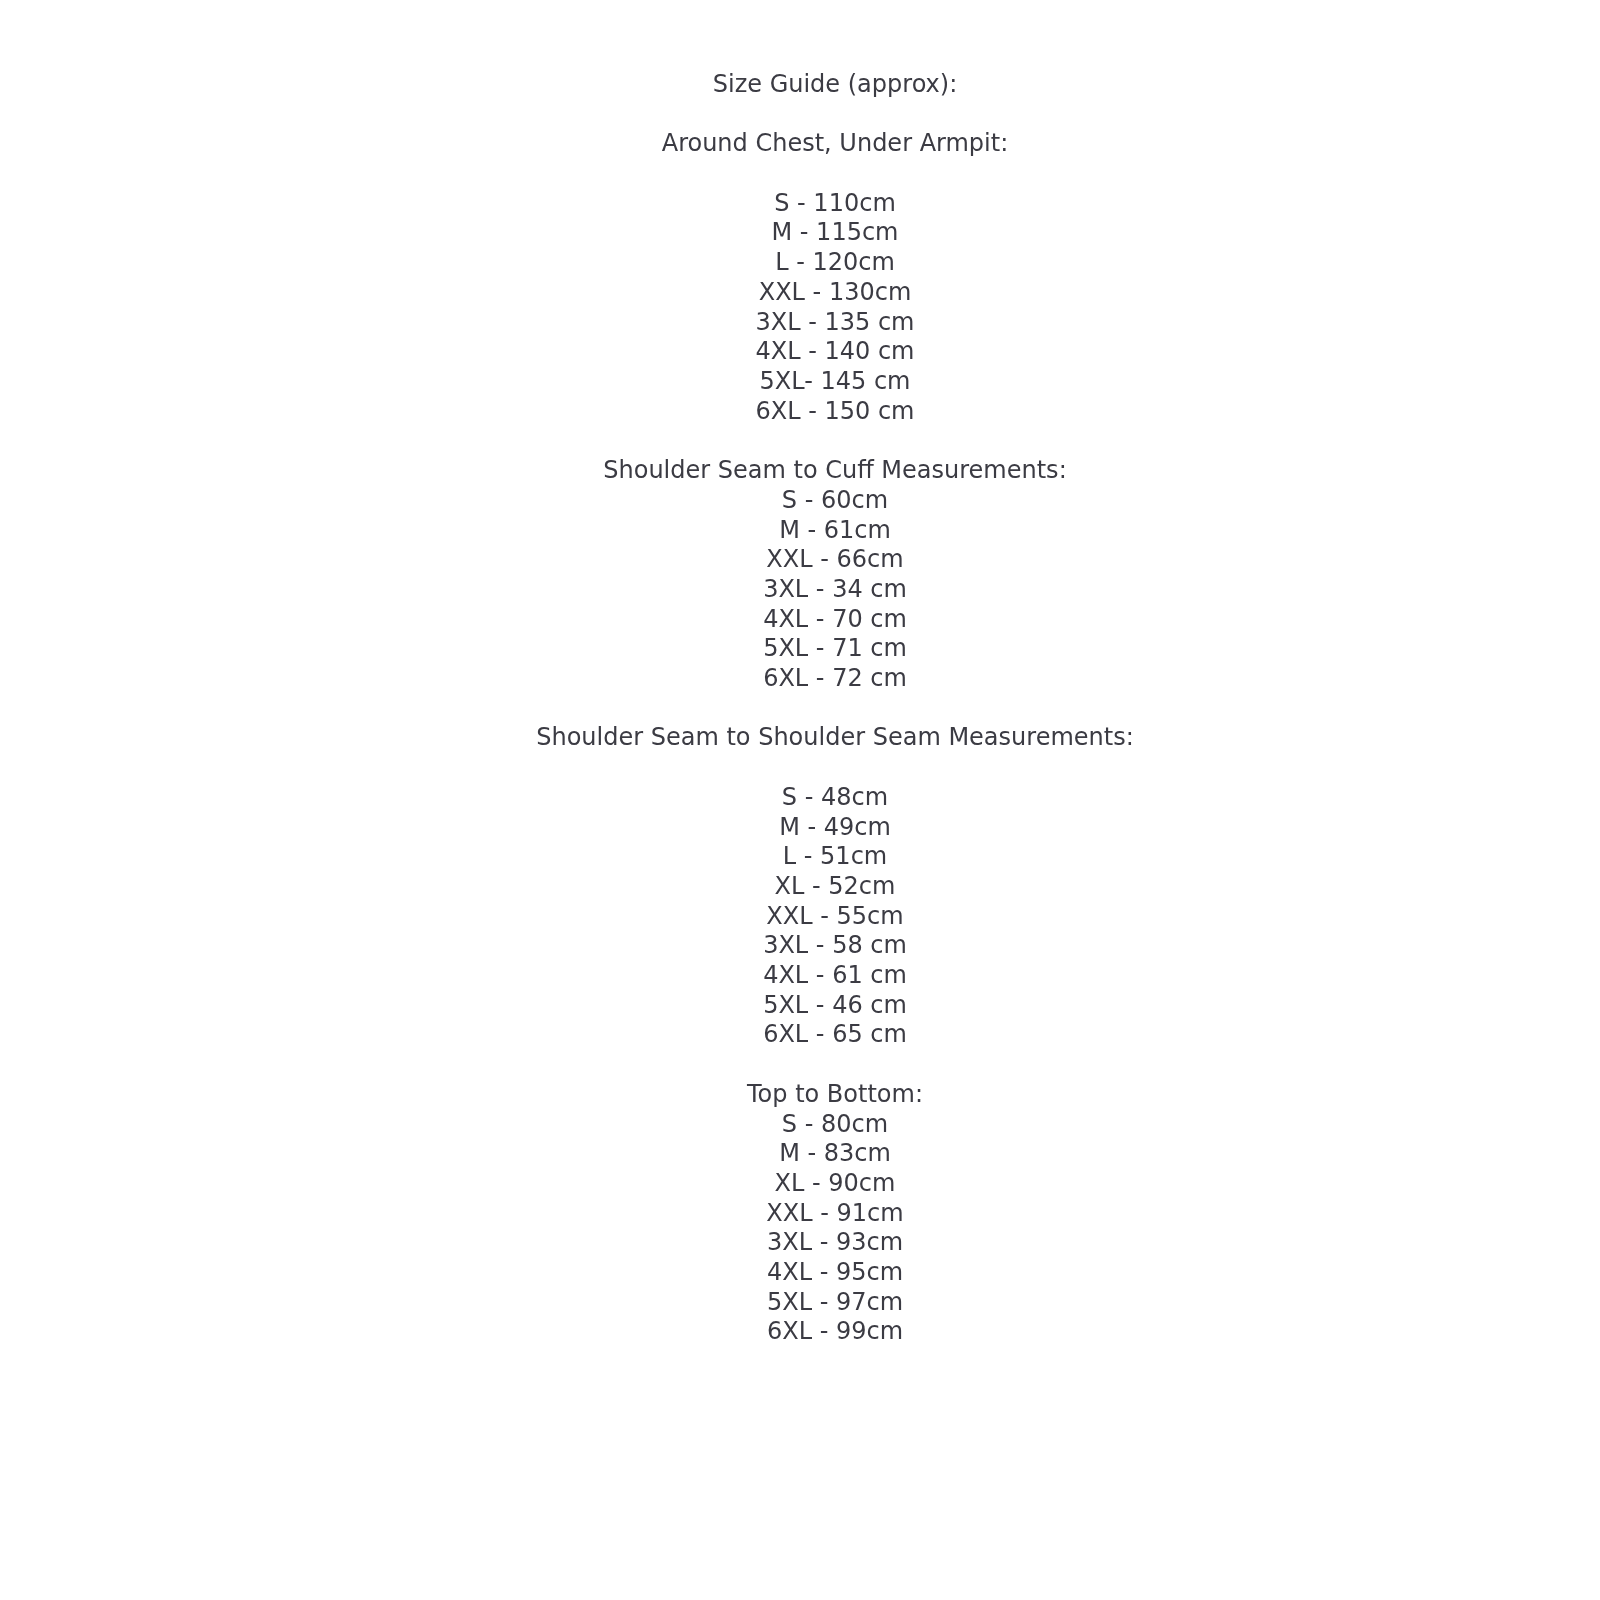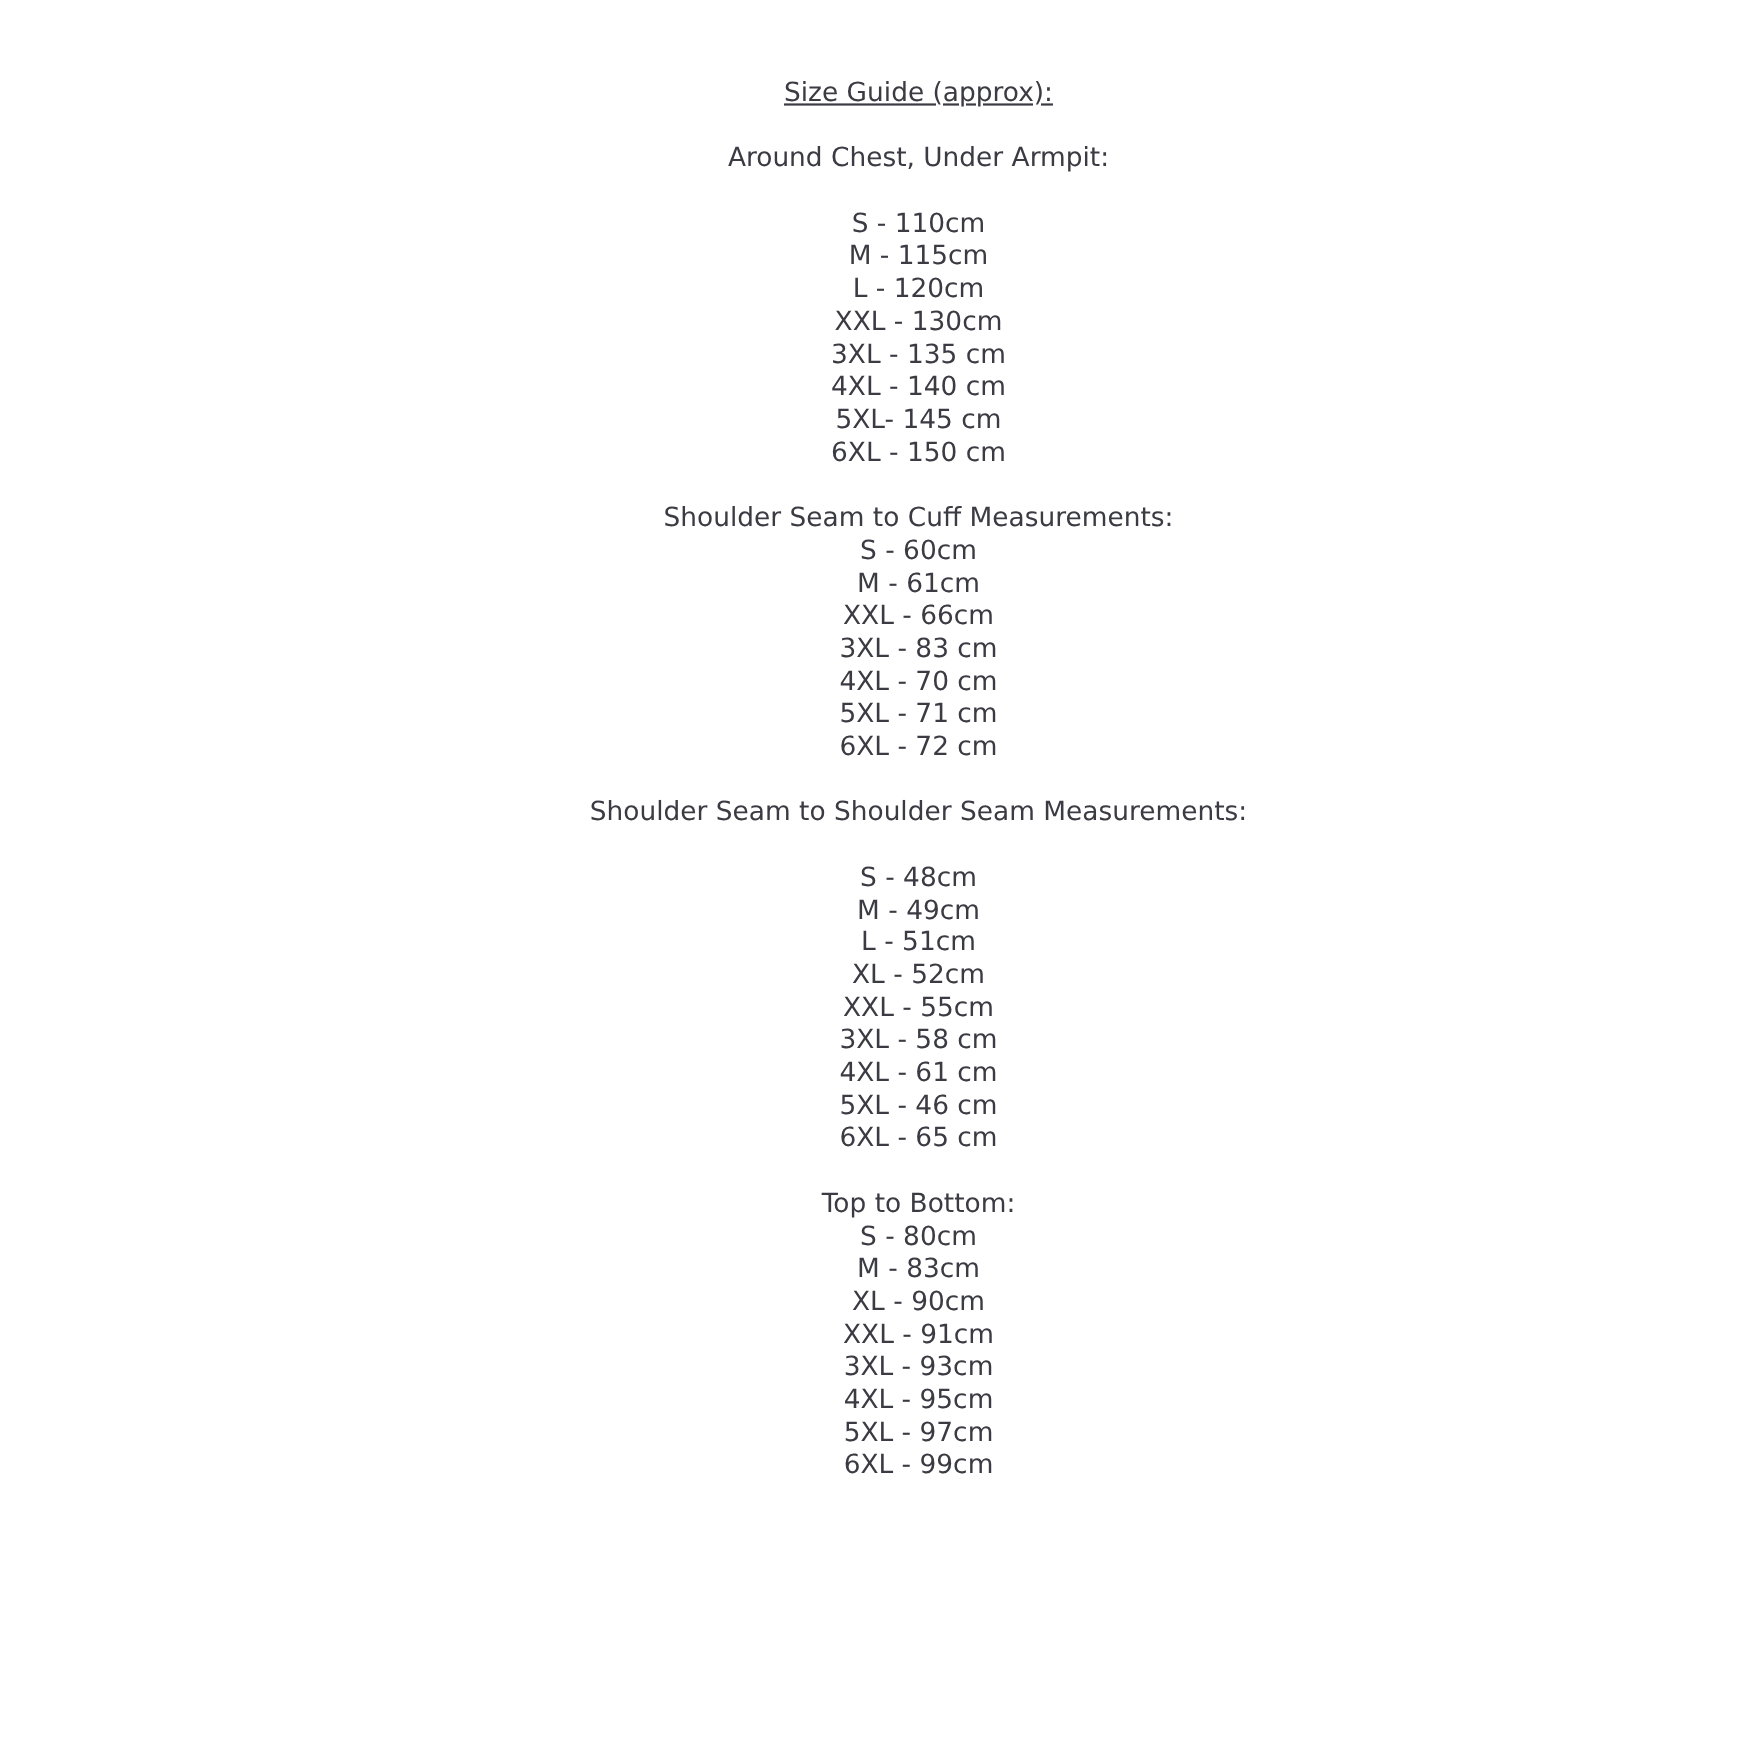--- a/index.html
+++ b/index.html
@@ -19,21 +19,20 @@
     padding-top: 70px;
     padding-left: 70px;   
     text-align: center;
   }
   .line {
     font-size: 24px;
     line-height: 29.7px;
     white-space: pre;
   }
   .title {
-    text-decoration: underline;
   }
   .spacer {
     height: 29.7px;
   }
 </style>
 </head>
 <body style="color: rgb(59, 59, 67); background: rgb(255, 255, 255);">
 
 <div class="page">
   <div class="line title">Size Guide (approx):</div>
@@ -55,21 +54,21 @@
     <div class="spacer"></div>
   </section>
 
   <section class="section">
     <div class="line heading">Shoulder Seam to Cuff Measurements:</div>
 
     <div class="items">
           <div class="line">S - 60cm</div>
           <div class="line">M - 61cm</div>
           <div class="line">XXL - 66cm</div>
-          <div class="line">3XL - 83 cm</div>
+          <div class="line">3XL - 34 cm</div>
           <div class="line">4XL - 70 cm</div>
           <div class="line">5XL - 71 cm</div>
           <div class="line">6XL - 72 cm</div>
         </div>
     <div class="spacer"></div>
   </section>
 
   <section class="section">
     <div class="line heading">Shoulder Seam to Shoulder Seam Measurements:</div>
     <div class="spacer"></div>

